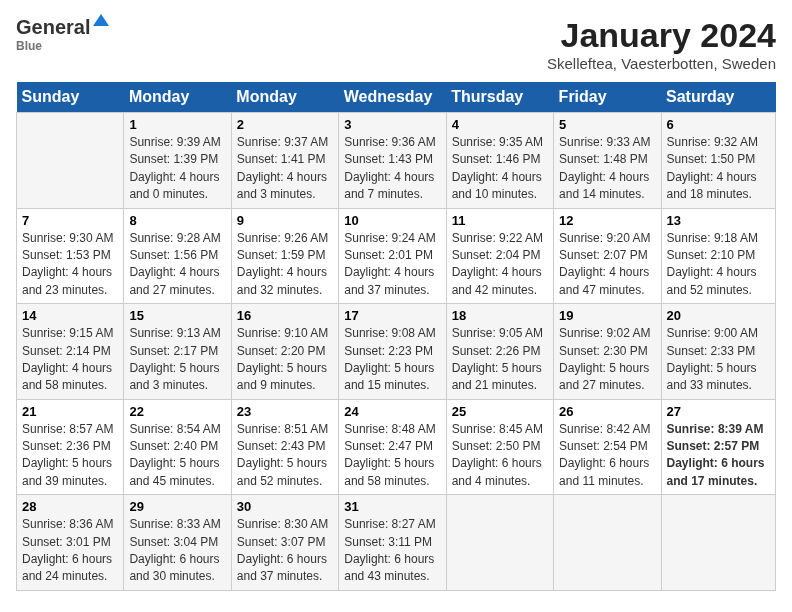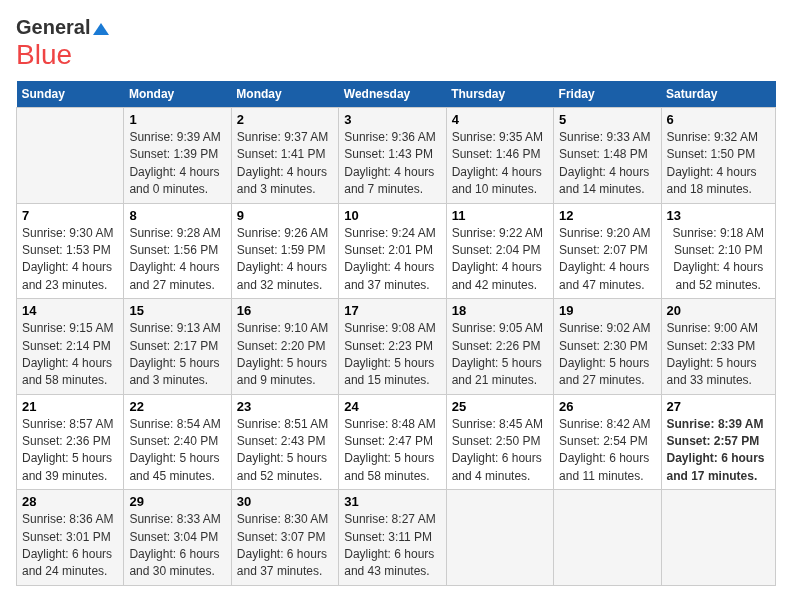--- a/index.html
+++ b/index.html
@@ -31,21 +31,21 @@
     table {
       width: 100%;
       border-collapse: collapse;
       font-size: 11px;
     }
     thead tr th {
       background-color: #1a5fa8;
       color: #fff;
       padding: 6px 5px;
       text-align: left;
-      font-size: 12px;
+      font-size: 16px;
       font-weight: bold;
     }
     tbody tr td {
       vertical-align: top;
       padding: 4px 5px;
       border: 1px solid #ccc;
       min-width: 100px;
       height: 85px;
     }
     tbody tr:nth-child(odd) td {
@@ -64,40 +64,44 @@
       color: #333;
       font-size: 12px;
       line-height: 1.45;
     }
     .logo-wrapper {
       display: flex;
       flex-direction: column;
     }
     .logo-row {
       display: flex;
-      align-items: flex-end;
+      align-items: flex-start;
     }
     .logo-g { font-size: 20px; font-weight: bold; color: #333; }
-    .logo-b { font-size: 28px; font-weight: normal; color: #ef4444; }
+    .logo-b { font-size: 12px; font-weight: bold; color: #737373; }
   </style>
 </head>
 <body>
 
 <div class="header-area">
   <div class="logo-wrapper">
     <div class="logo-row">
       <span class="logo-g">General</span>
       <svg width="18" height="18" viewBox="0 0 18 18" style="margin-left:2px; margin-top:-4px;">
         <polygon points="9,2 17,14 1,14" fill="#1a7ad4"></polygon>
       </svg>
     </div>
     <div class="logo-row">
       <span class="logo-b">Blue</span>
     </div>
   </div>
+  <div class="title-area">
+    <div class="month-title">January 2024</div>
+    <div class="subtitle">Skelleftea, Vaesterbotten, Sweden</div>
+  </div>
 </div>
 
 <table>
   <thead>
     <tr>
     <th>Sunday</th>
         <th>Monday</th>
         <th>Monday</th>
         <th>Wednesday</th>
         <th>Thursday</th>
@@ -189,21 +193,21 @@
         </td>
         <td>
           <span class="day-num">12</span>
           <div class="day-info" style="white-space: pre-line;">Sunrise: 9:20 AM
 Sunset: 2:07 PM
 Daylight: 4 hours
 and 47 minutes.</div>
         </td>
         <td>
           <span class="day-num">13</span>
-          <div class="day-info" style="white-space: pre-line; text-align: center;">Sunrise: 9:18 AM
+          <div class="day-info" style="white-space: pre-line;">Sunrise: 9:18 AM
 Sunset: 2:10 PM
 Daylight: 4 hours
 and 52 minutes.</div>
         </td>
       </tr>
       <tr>
         <td>
           <span class="day-num">14</span>
           <div class="day-info" style="white-space: pre-line;">Sunrise: 9:15 AM
 Sunset: 2:14 PM

